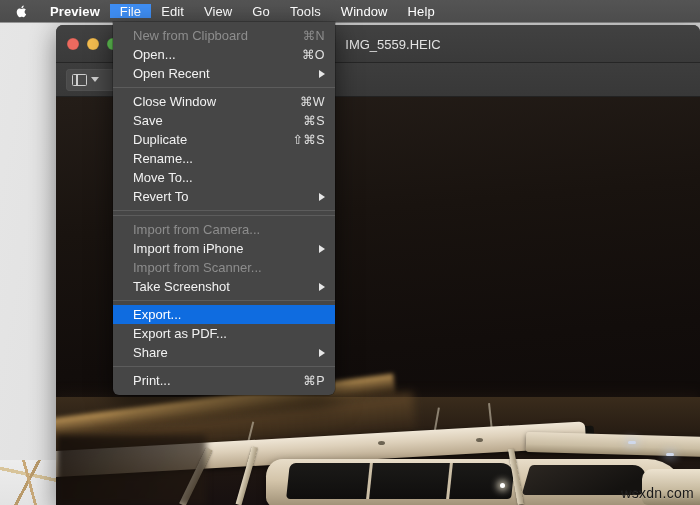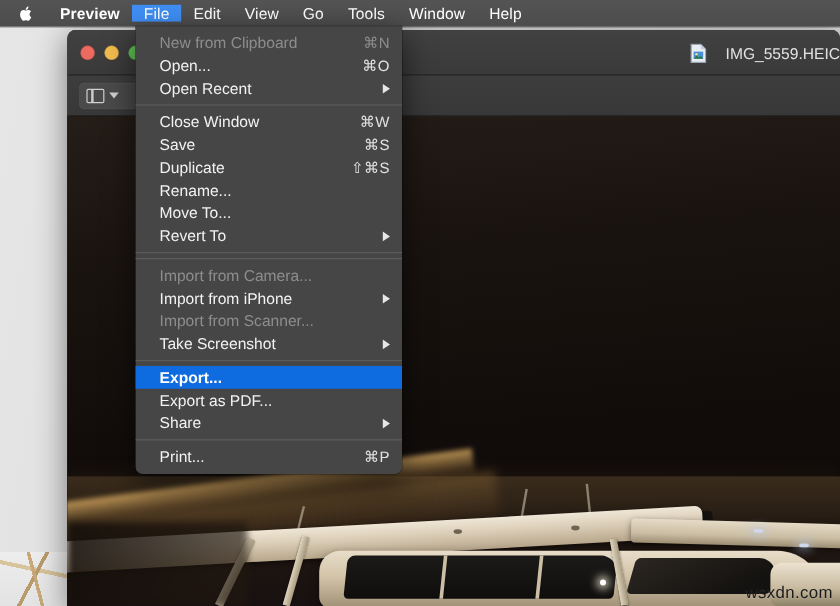--- a/index.html
+++ b/index.html
@@ -61,21 +61,21 @@
     border-bottom:1px solid #262626;
     display:flex; align-items:center;
   }
   #traffic-lights { display:flex; gap:8px; padding-left:11px; align-items:center; }
   .light { width:12px; height:12px; border-radius:50%; }
   .light.close { background:#ec6a5f; box-shadow:inset 0 0 0 .5px rgba(0,0,0,.18); }
   .light.min   { background:#f4bd4f; box-shadow:inset 0 0 0 .5px rgba(0,0,0,.18); }
   .light.max   { background:#61c554; box-shadow:inset 0 0 0 .5px rgba(0,0,0,.18); }
   #doc-title {
     position:absolute; left:0; right:0; top:0; height:38px;
-    display:flex; align-items:center; justify-content:flex-end;
+    display:flex; align-items:center; justify-content:center;
     gap:16px; pointer-events:none;
   }
   #doc-title .tname { font-size:13px; color:#e2e2e2; font-weight:normal; }
   .doc-icon { width:14px; height:17px; position:relative; display:block; }
 
   
   #toolbar-row {
     position:absolute; left:0; top:38px; width:100%; height:34px;
     background:linear-gradient(180deg,#3d3d3d,#383838);
     display:flex; align-items:center; padding-left:10px; gap:8px;
@@ -246,21 +246,21 @@
   }
   .mrow {
     position:relative; height:19px; display:flex; align-items:center;
     padding:0 10px 0 20px; color:#f2f2f2; white-space:nowrap;
   }
   .mrow .lbl { flex:1; }
   .mrow .key {
     color:#e2e2e2; font-size:12.5px; letter-spacing:.4px; padding-left:12px;
   }
   .mrow.disabled .lbl, .mrow.disabled .key { color:#8d8d8d; }
-  .mrow.sel { background:#0f6ce0;font-weight:bold; }
+  .mrow.sel { background:#0f6ce0; }
   .mrow.sel .lbl, .mrow.sel .key { color:#fff; }
   .msep { height:1px; background:#5c5c5c; margin:4px 0; }
   .arrow {
     width:0; height:0;
     border-top:4.5px solid transparent; border-bottom:4.5px solid transparent;
     border-left:6px solid #e6e6e6;
   }
 </style>
 </head>
 <body>

